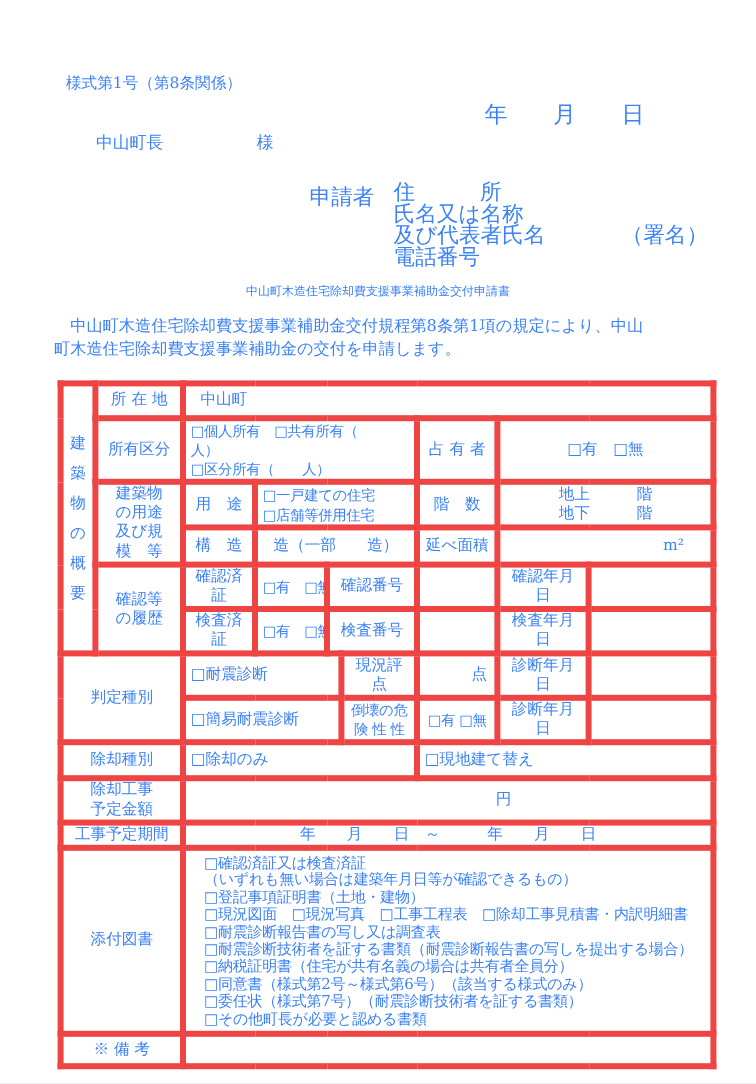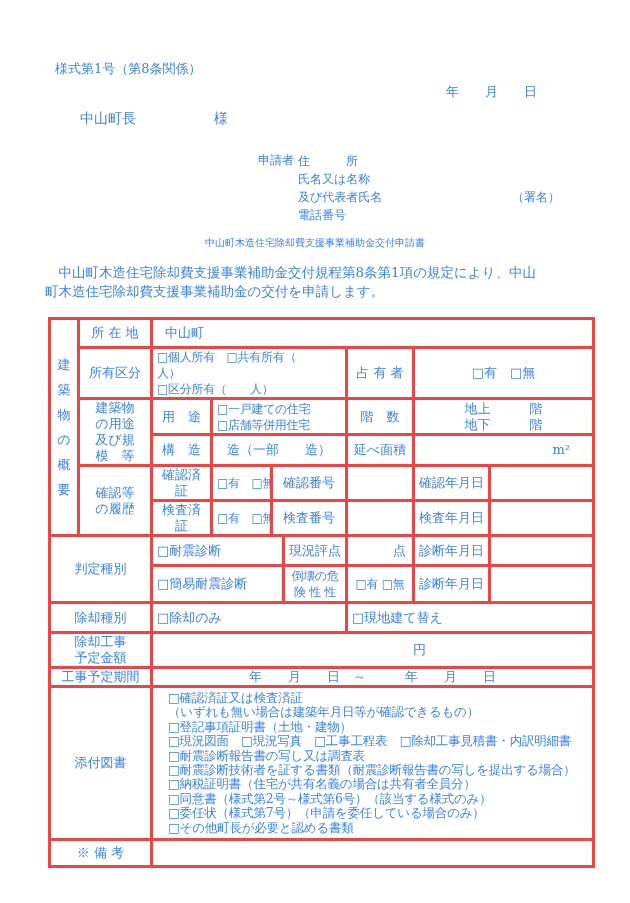--- a/index.html
+++ b/index.html
@@ -6,37 +6,37 @@
   .page{
     position:relative;
     width:630px;height:903px;
     background:#ffffff;
     font-family:"DejaVu Serif","Liberation Serif",serif;
     color:#3b82f6;
     overflow:hidden;
   }
   .abs{position:absolute;}
   .form-number{left:55px;top:60px;font-size:13px;}
-  .date-line{left:0;top:83px;width:630px;text-align:right;padding-right:93px;box-sizing:border-box;font-size:13px;}
+  .date-line{left:0;top:83px;width:630px;text-align:right;padding-right:93px;box-sizing:border-box;font-size:19px;}
   .addressee{left:80px;top:110px;font-size:14px;}
   .addressee .honorific{margin-left:78px;}
-  .applicant{left:258px;top:152px;display:flex;gap:4px;font-size:12px;}
+  .applicant{left:258px;top:152px;display:flex;gap:16px;font-size:18px;}
   .applicant .lines{width:262px;}
   .applicant .lines > div{line-height:18px;}
   .applicant .rep-line{display:flex;justify-content:space-between;text-align:right;}
   .doc-title{left:0;top:236px;width:630px;text-align:center;font-size:10px;}
   .body-par{left:45px;top:263px;width:545px;font-size:13.5px;}
   .body-par div{line-height:18.5px;white-space:pre;}
   table.main{
     position:absolute;left:48px;top:317px;
     border-collapse:collapse;table-layout:fixed;width:544px;
     border:2px solid #111;
   }
   td{
-    border:3px solid #ef4444;
+    border:5px solid #ef4444;
     padding:0 4px;
     text-align:center;vertical-align:middle;
     font-size:13px;line-height:16px;
     overflow:hidden;
   }
   tr.sect > td{border-top:2px solid #111;}
   .l{text-align:left;margin-left:35px;}
   .r{text-align:right;}
   .pre{white-space:pre-line;}
   .nw{white-space:nowrap;}
@@ -194,21 +194,21 @@
       <td colspan="2">添付図書</td>
       <td colspan="7" class="doclist">
             <div>□確認済証又は検査済証</div>
             <div>（いずれも無い場合は建築年月日等が確認できるもの）</div>
             <div>□登記事項証明書（土地・建物）</div>
             <div>□現況図面　□現況写真　□工事工程表　□除却工事見積書・内訳明細書</div>
             <div>□耐震診断報告書の写し又は調査表</div>
             <div>□耐震診断技術者を証する書類（耐震診断報告書の写しを提出する場合）</div>
             <div>□納税証明書（住宅が共有名義の場合は共有者全員分）</div>
             <div>□同意書（様式第2号～様式第6号）（該当する様式のみ）</div>
-            <div>□委任状（様式第7号）（申請を委任している場合のみ）</div>
+            <div>□委任状（様式第7号）（耐震診断技術者を証する書類）</div>
             <div>□その他町長が必要と認める書類</div>
           </td>
     </tr>
 
     <tr style="height:27px" class="sect">
       <td colspan="2">※ 備 考</td>
       <td colspan="7"></td>
     </tr>
   </tbody>
     </table>

